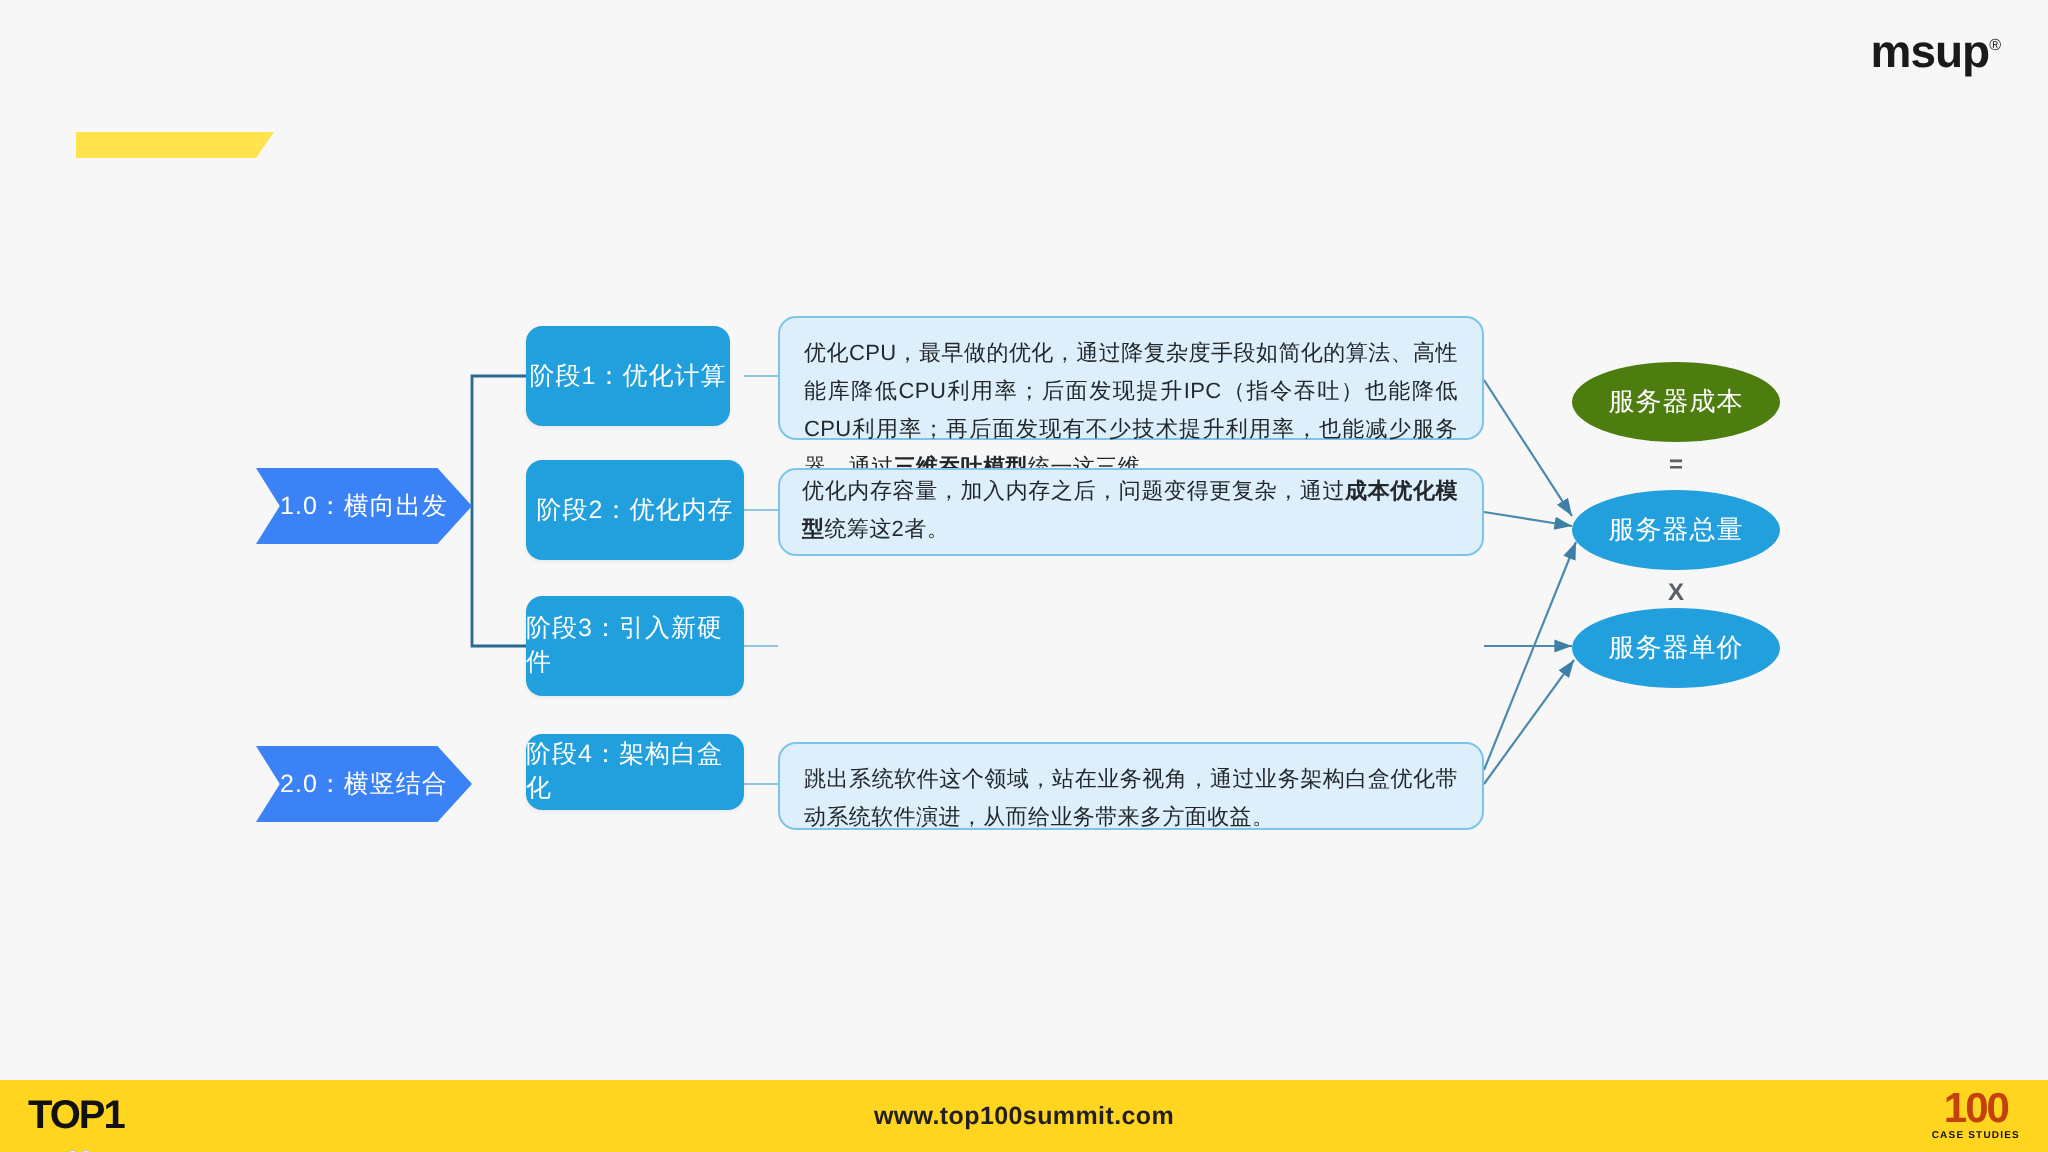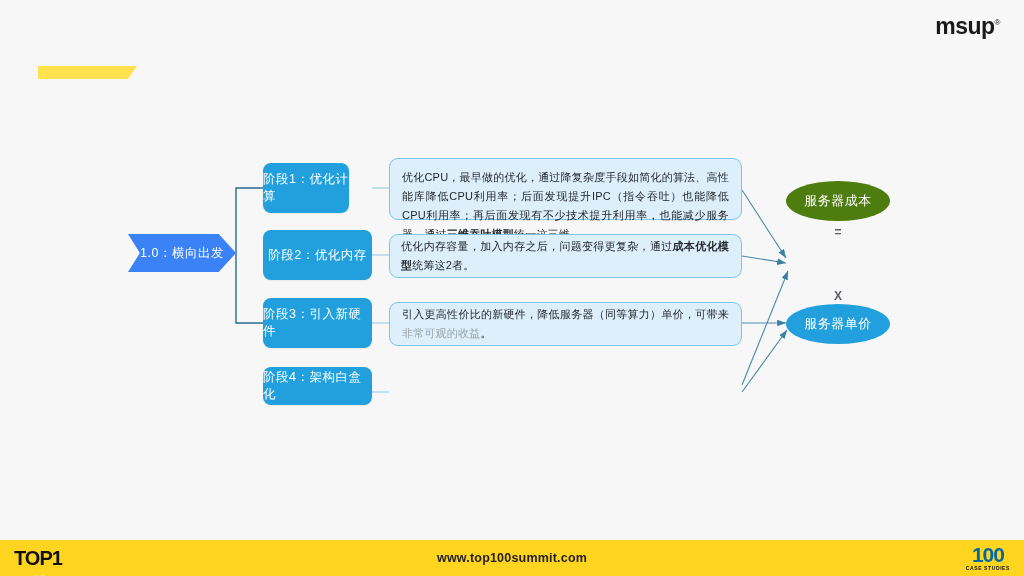--- a/index.html
+++ b/index.html
@@ -197,21 +197,21 @@
   .footer-100 {
     position: absolute;
     right: 14px;
     top: 4px;
     text-align: center;
     line-height: 1;
   }
   .footer-100 .num {
     font-size: 21px;
     font-weight: bold;
-    color: #0369a1;
+    color: #c2410c;
     letter-spacing: -1px;
     display: block;
   }
   .footer-100 .cap {
     font-size: 5px;
     font-weight: bold;
     color: #111;
     letter-spacing: 0.6px;
     display: block;
     margin-top: 1px;
@@ -254,22 +254,25 @@
       <line x1="742" y1="323" x2="786" y2="323" stroke="#4b8aad" stroke-width="1.1" marker-end="url(#ah)"></line>
 
       <line x1="742" y1="385" x2="788" y2="271" stroke="#4b8aad" stroke-width="1.1" marker-end="url(#ah)"></line>
 
       <line x1="742" y1="392" x2="787" y2="330" stroke="#4b8aad" stroke-width="1.1" marker-end="url(#ah)"></line>
     </svg>
 
     <div class="chevron" style="left:128px; top:234px; width:108px; height:38px;">
       <span>1.0：横向出发</span>
     </div>
-
-    <div class="stage-box" style="left:263px; top:163px; width:86px; height:50px;">
+    <div class="chevron" style="left:128px; top:373px; width:108px; height:38px;">
+      <span>2.0：横竖结合</span>
+    </div>
+
+    <div class="stage-box" style="left:263px; top:163px; width:102px; height:50px;">
       <span>阶段1：优化计算</span>
     </div>
     <div class="stage-box" style="left:263px; top:230px; width:109px; height:50px;">
       <span>阶段2：优化内存</span>
     </div>
     <div class="stage-box" style="left:263px; top:298px; width:109px; height:50px;">
       <span>阶段3：引入新硬件</span>
     </div>
     <div class="stage-box" style="left:263px; top:367px; width:109px; height:38px;">
       <span>阶段4：架构白盒化</span>
@@ -278,32 +281,33 @@
     <div class="desc-box" style="left:389px; top:158px; width:353px; height:62px;">
       <span>优化CPU，最早做的优化，通过降复杂度手段如简化的算法、高性能库降低CPU利用率；后面发现提升IPC（指令吞吐）也能降低CPU利用率；再后面发现有不少技术提升利用率，也能减少服务器，通过</span><b>三维吞吐模型</b><span>统一这三维。</span>
     </div>
 
     <div class="desc-box" style="left:389px; top:234px; width:353px; height:44px; display:flex; align-items:center;padding-left:11px;">
       <div>
         <span>优化内存容量，加入内存之后，问题变得更复杂，通过</span><b>成本优化模型</b><span>统筹这2者。</span>
       </div>
     </div>
 
-    <div class="desc-box" style="left:389px; top:302px; width:353px; height:44px; display:flex; align-items:center;">
-      <div>
-        <span>引入更高性价比的新硬件，降低服务器（同等算力）单价，可带来</span><span class="dim">非常可观的收益</span><span>。</span>
-      </div>
-    </div>
-
+
+    <div class="desc-box" style="left:389px; top:371px; width:353px; height:44px;">
+      <span>跳出系统软件这个领域，站在业务视角，通过业务架构白盒优化带动系统软件演进，从而给业务带来多方面收益。</span>
+    </div>
 
     <div class="ellipse red" style="left:786px; top:181px; width:104px; height:40px;">
       <span>服务器成本</span>
     </div>
     <div class="operator" style="left:823px; top:225px;">=</div>
 
+    <div class="ellipse blue" style="left:786px; top:245px; width:104px; height:40px;">
+      <span>服务器总量</span>
+    </div>
     <div class="operator" style="left:823px; top:289px;">X</div>
 
     <div class="ellipse blue" style="left:786px; top:304px; width:104px; height:40px;">
       <span>服务器单价</span>
     </div>
 
   </div>
 
   <div class="footer">
     <div class="footer-top1">

